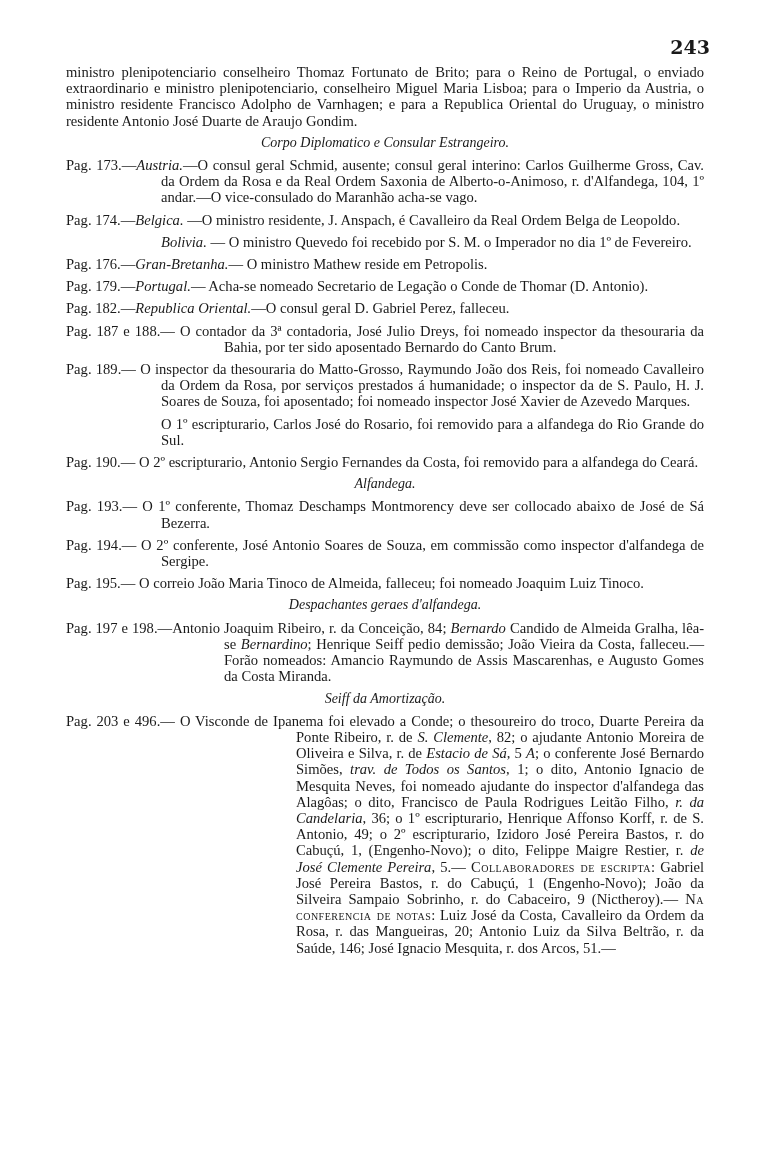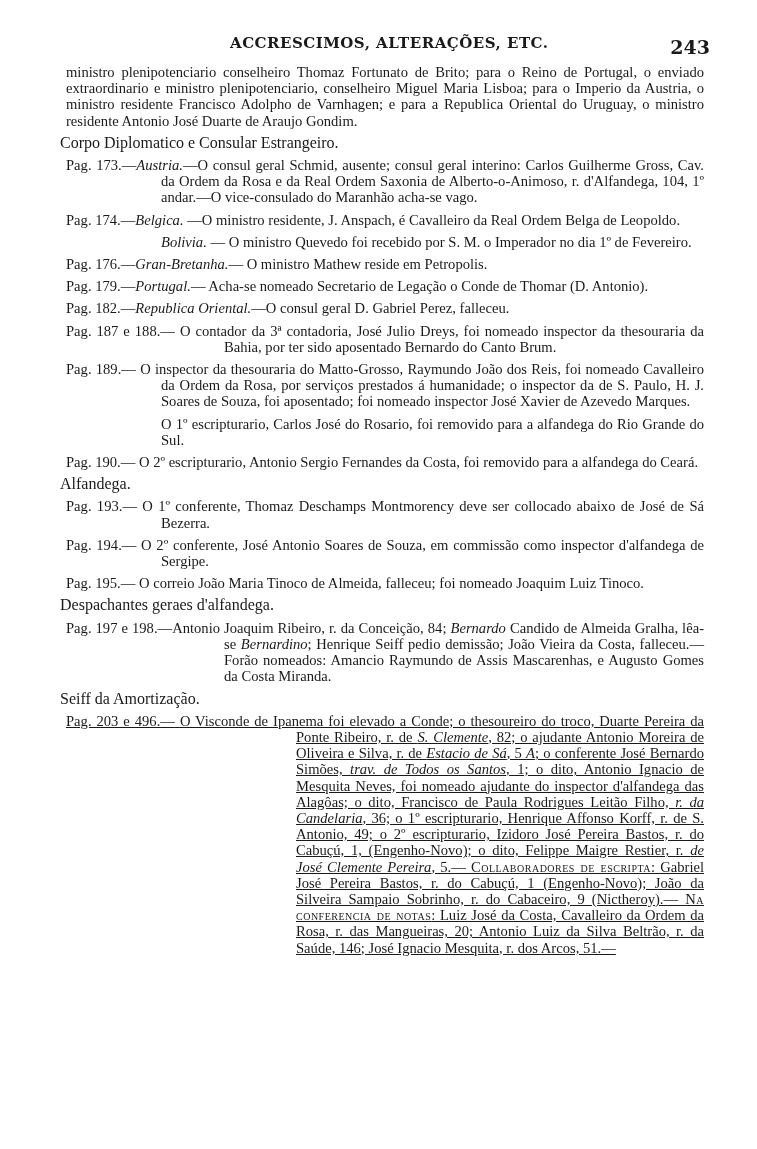--- a/index.html
+++ b/index.html
@@ -25,38 +25,37 @@
       font-family: "DejaVu Serif", serif;
       font-weight: bold; font-size: 19px;
     }
     .body {
       position: absolute; top: 58px; left: 60px; width: 650px;
       font-size: 14.6px; line-height: 16.2px;
       text-align: justify;
     }
     .para { margin: 6px; }
     .section {
-      
+      text-align: center; font-style: italic;
       margin: 3px 0 4px 0;
-      font-size: 16px;
+      font-size: 14px;
     }
     .ditto { display: inline-block; width: 95px; }
     .i { font-style: italic; }
     .sc { font-variant: small-caps; letter-spacing: 0.5px; }
     .indent-a { padding-left: 95px; text-indent: -95px; }
     .indent-b { padding-left: 158px; text-indent: -158px; }
-    .indent-d { padding-left: 230px; text-indent: -230px; text-decoration: underline; }
+    .indent-d { padding-left: 230px; text-indent: -230px; }
   </style>
 </head>
 <body>
 
 <div class="page">
 
   <div class="header">
-    <span class="running-title">ACCRESCIMOS, ALTERAÇÕES, ETC.</span>
     <span class="page-number">243</span>
   </div>
 
   <div class="body">
     <p class="para">ministro plenipotenciario conselheiro Thomaz Fortunato de Brito; para o Reino de Portugal, o enviado extraordinario e ministro plenipotenciario, conselheiro Miguel Maria Lisboa; para o Imperio da Austria, o ministro residente Francisco Adolpho de Varnhagen; e para a Republica Oriental do Uruguay, o ministro residente Antonio José Duarte de Araujo Gondim.</p>
 
     <div class="section">Corpo Diplomatico e Consular Estrangeiro.</div>
     <p class="para indent-a"><span>Pag. 173.—</span><span class="i">Austria.</span><span>—O consul geral Schmid, ausente; consul geral interino: Carlos Guilherme Gross, Cav. da Ordem da Rosa e da Real Ordem Saxonia de Alberto-o-Animoso, r. d'Alfandega, 104, 1º andar.—O vice-consulado do Maranhão acha-se vago.</span></p>
     <p class="para indent-a"><span>Pag. 174.—</span><span class="i">Belgica.</span><span> —O ministro residente, J. Anspach, é Cavalleiro da Real Ordem Belga de Leopoldo.</span></p>
     <p class="para indent-a"><span class="ditto">»    »</span><span class="i">Bolivia.</span><span> — O ministro Quevedo foi recebido por S. M. o Imperador no dia 1º de Fevereiro.</span></p>

